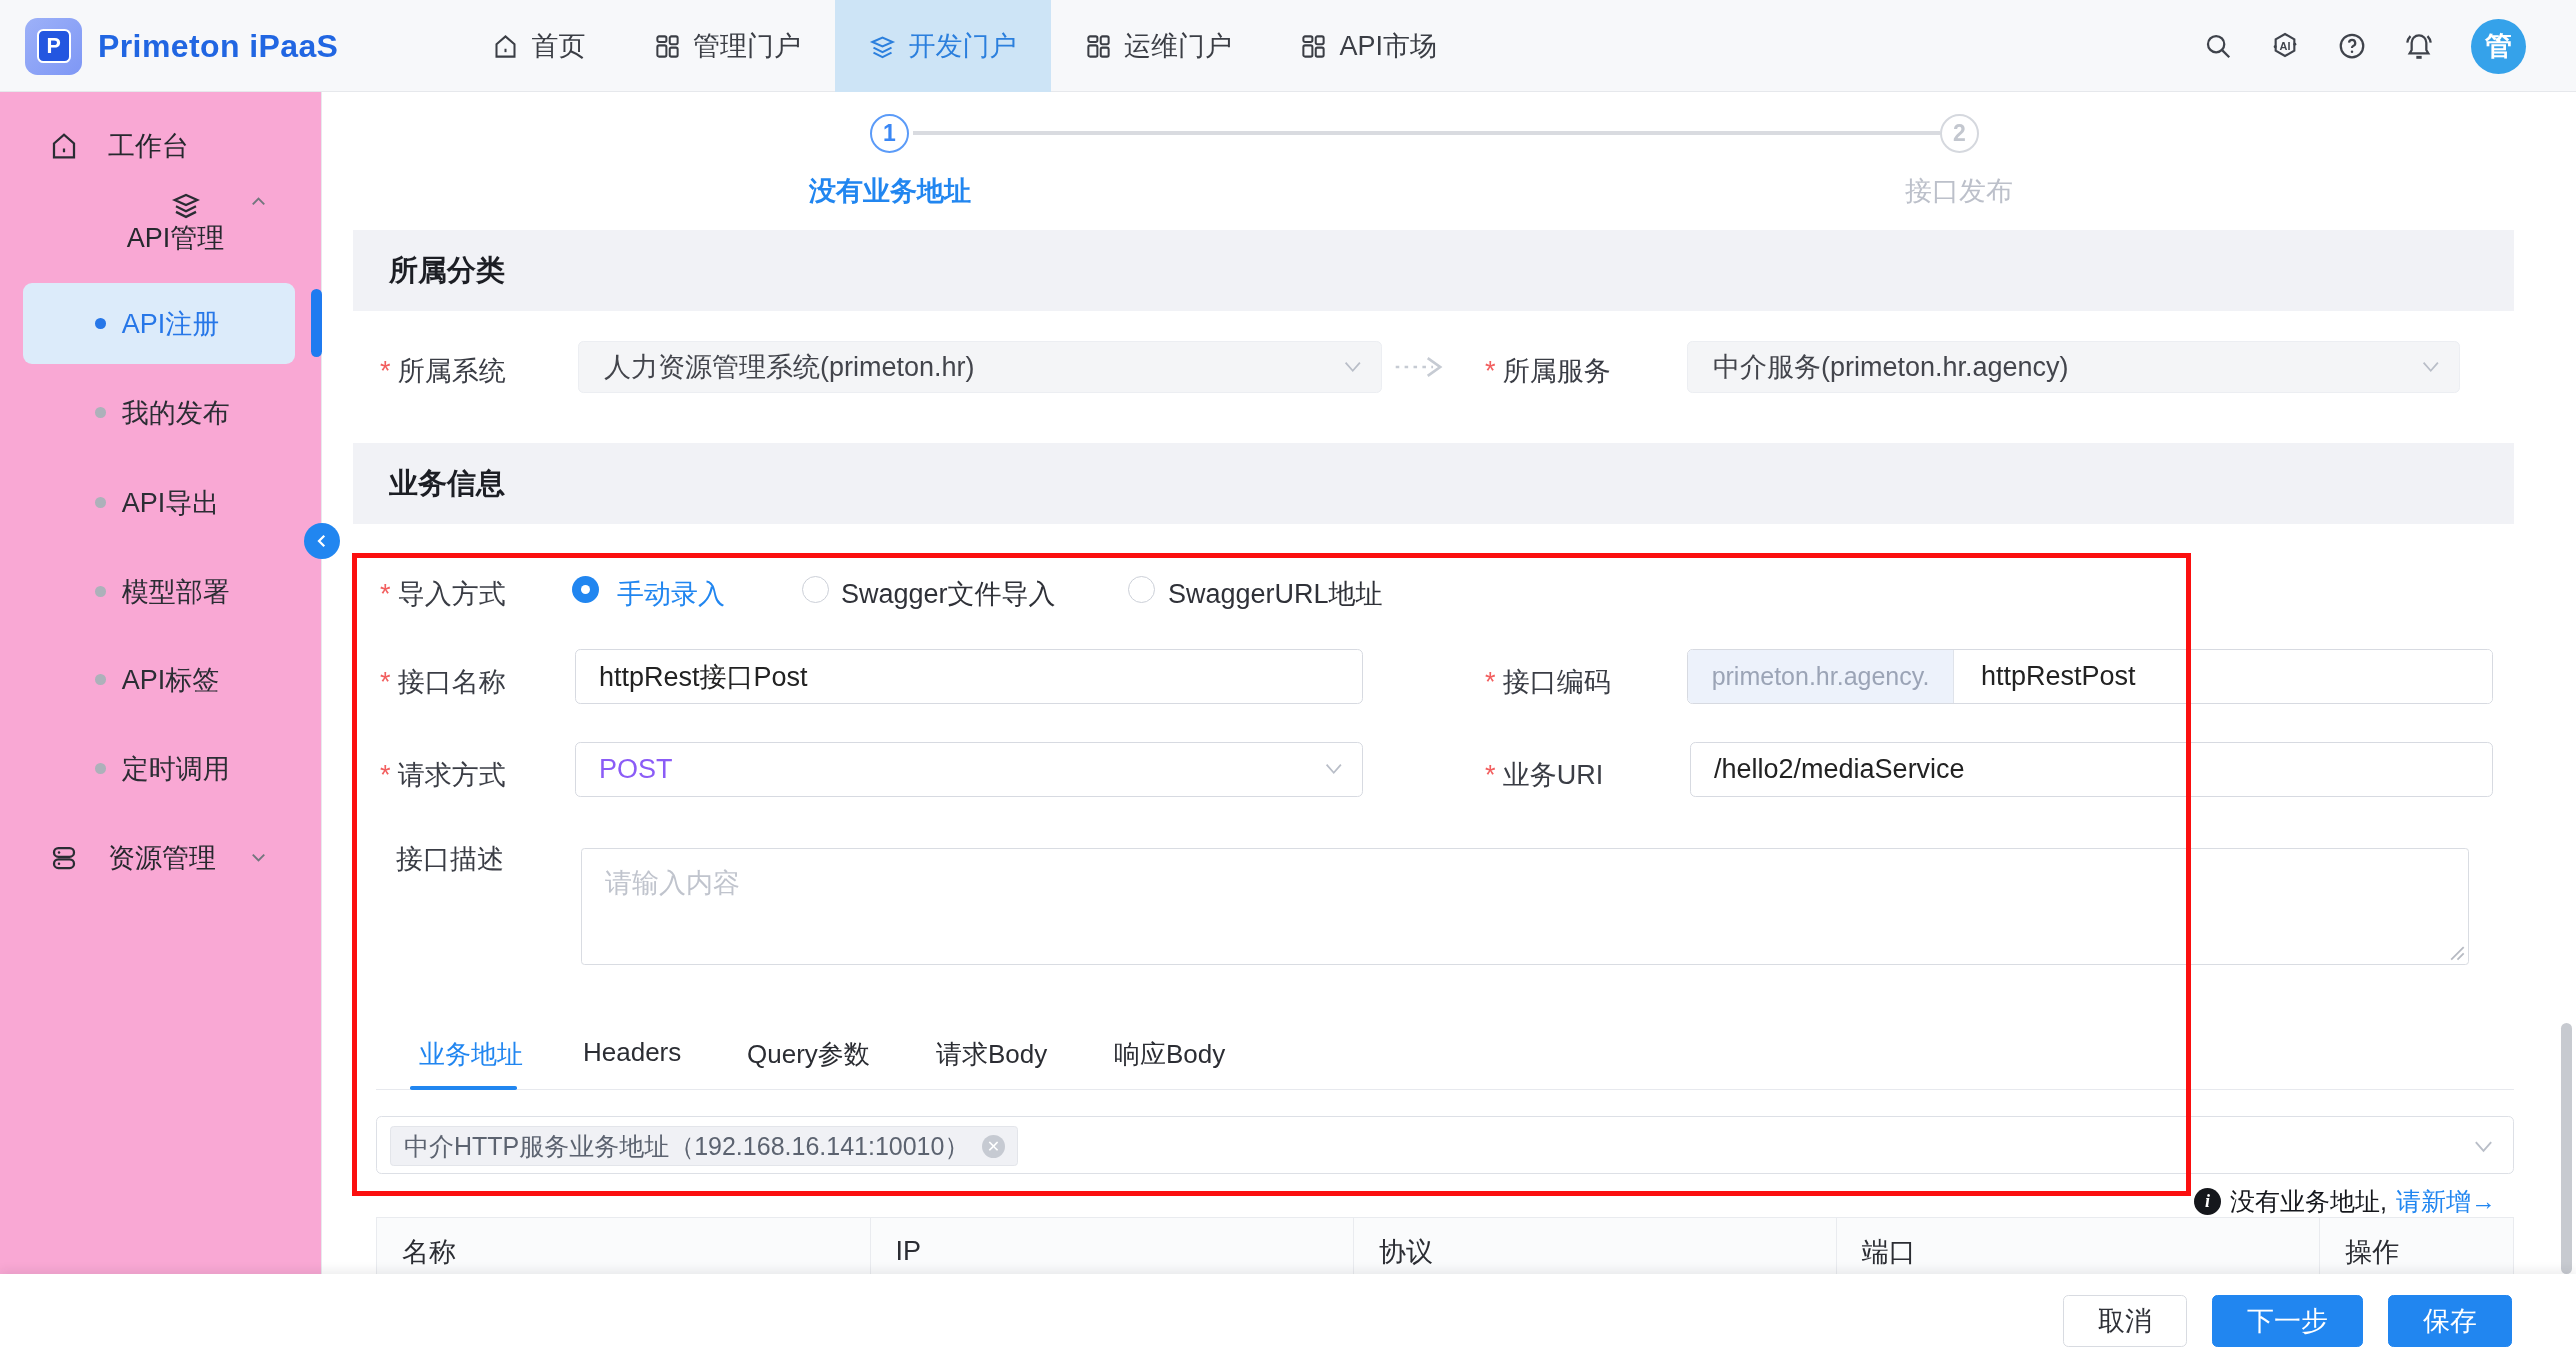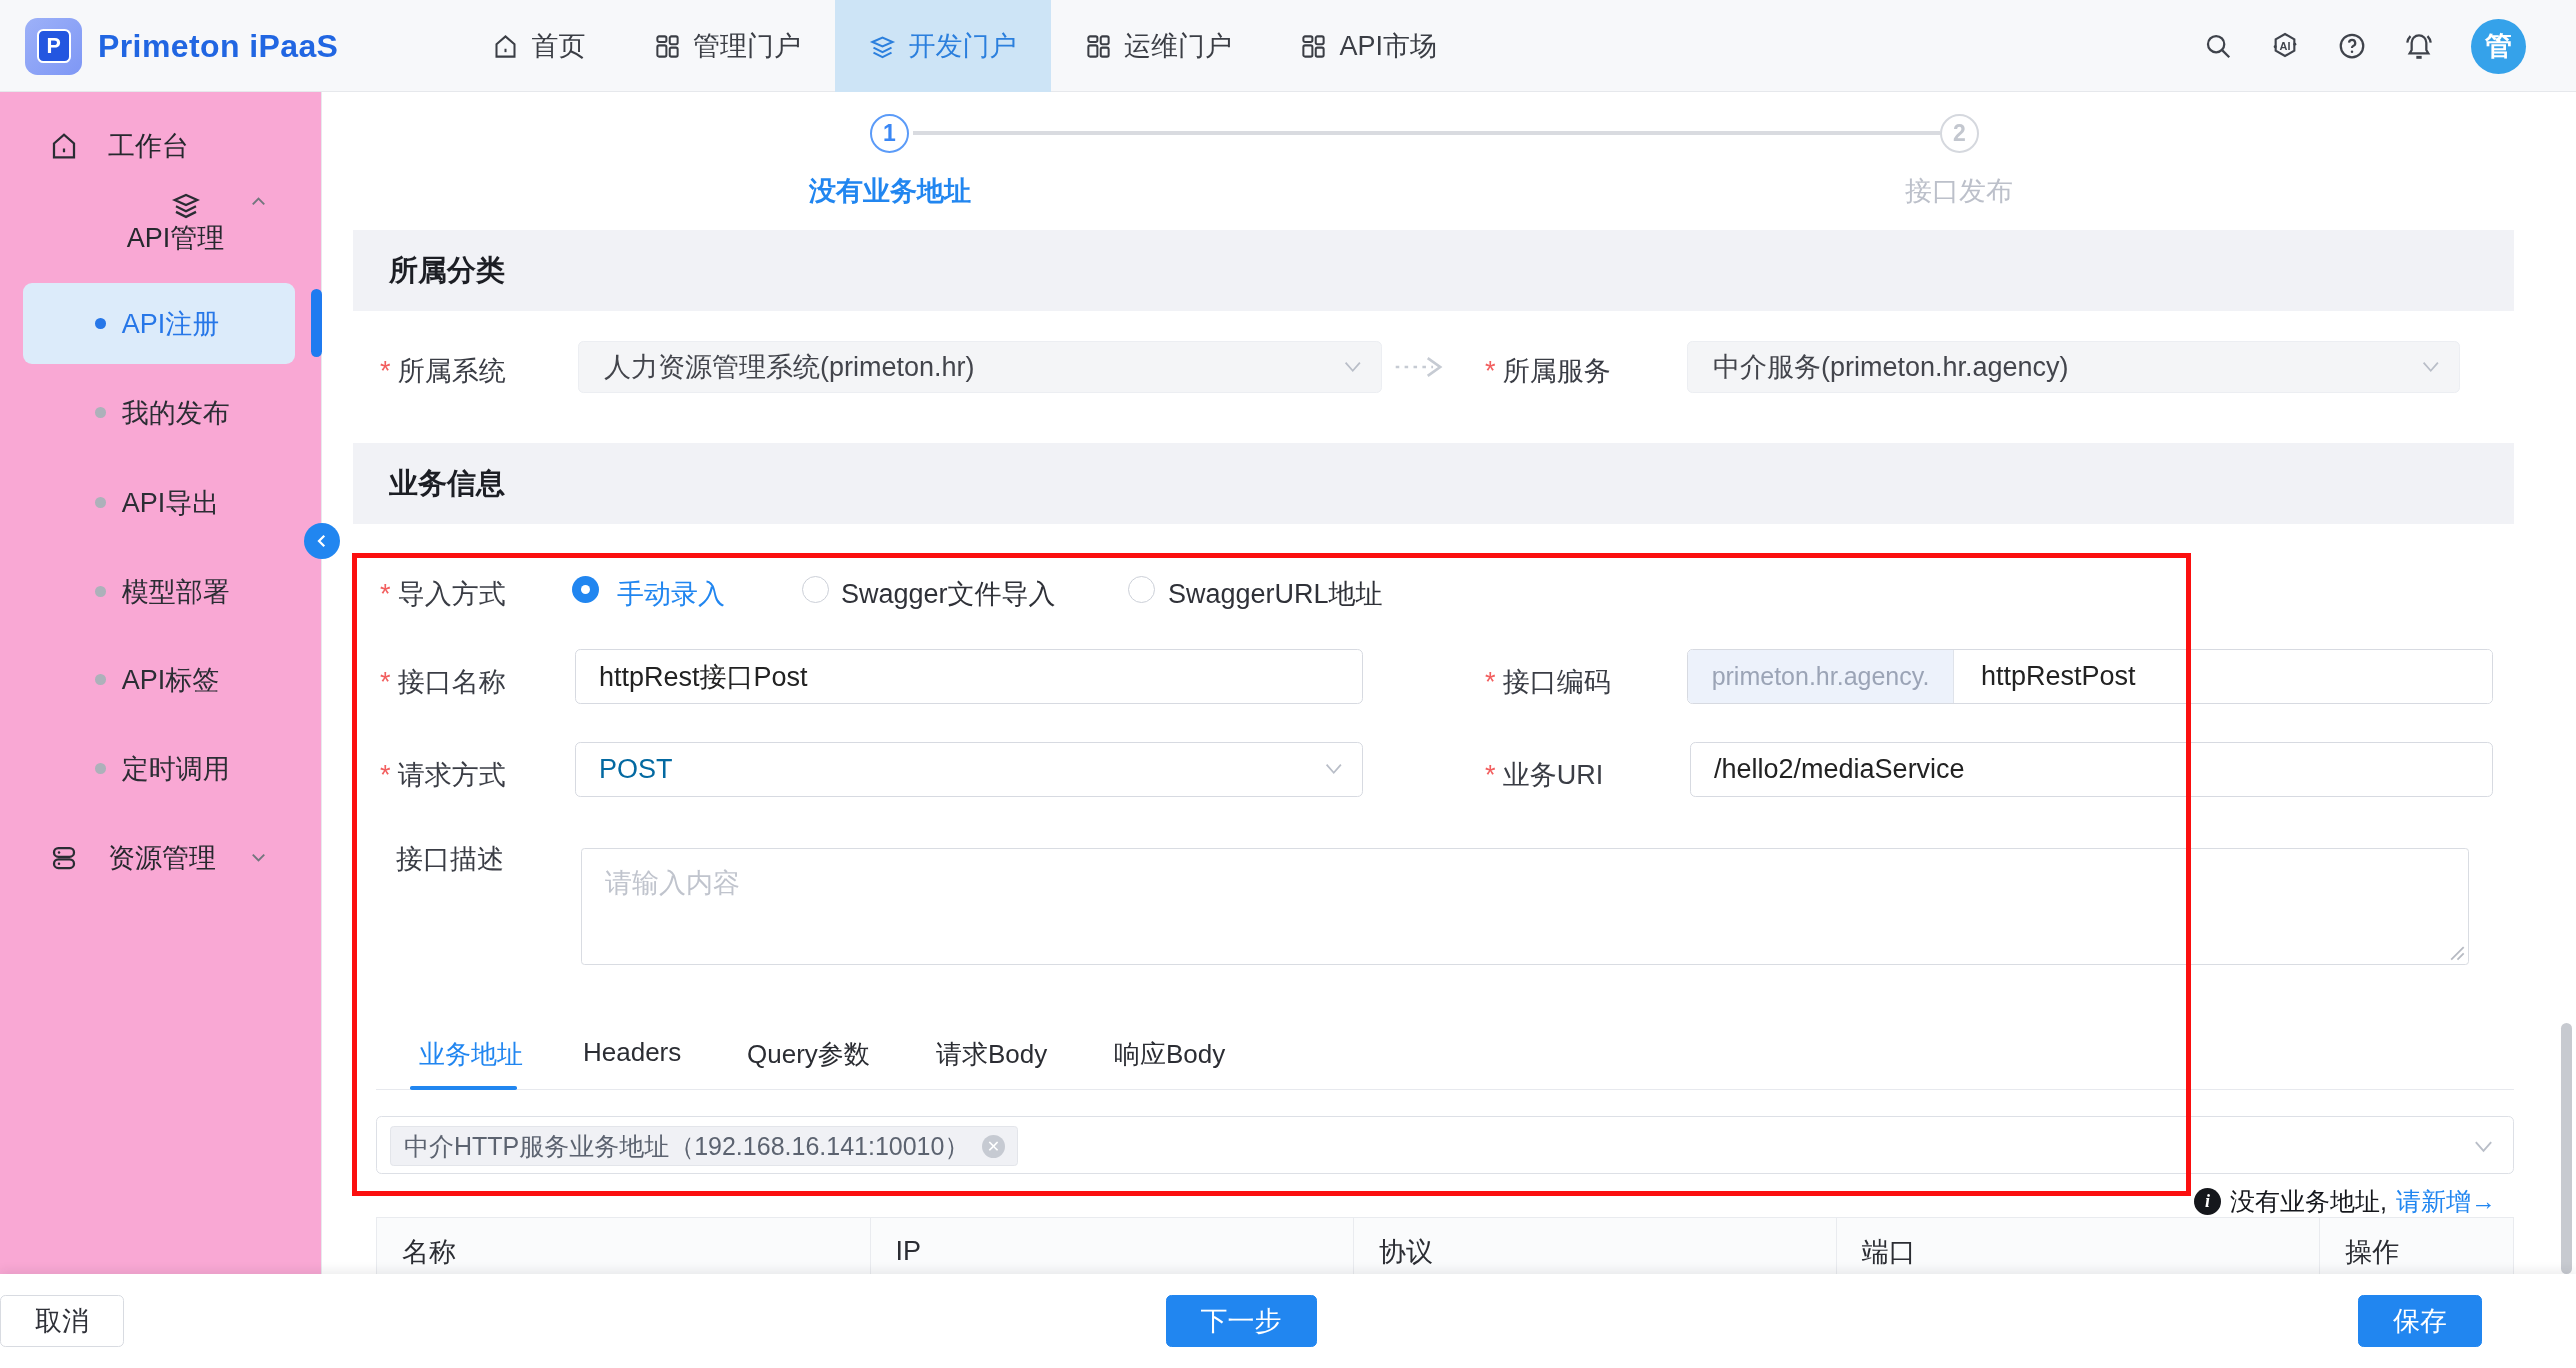--- a/index.html
+++ b/index.html
@@ -60,21 +60,21 @@
 
   .section-hd { position:absolute; left:31px; width:2161px; height:81px; background:#f1f2f6;
     display:flex; align-items:center; padding-left:36px; font-size:29px; font-weight:bold; color:#1c1e24; }
 
   .f-label { position:absolute; font-size:27px; color:#3a3d45; white-space:nowrap; }
   .req { color:#f25f5f; margin-right:7.2px; }
 
   .sel-disabled { position:absolute; height:52px; background:#f4f5f7; border:0.9px solid #eceef2; border-radius:5.4px;
     font-size:27px; color:#43454c; display:flex; align-items:center; padding-left:25px; cursor:not-allowed; }
   .sel { position:absolute; height:55px; background:#fff; border:0.9px solid #d7dae1; border-radius:5.4px;
-    font-size:27px; color:#0369a1; display:flex; align-items:center; padding-left:23px; cursor:pointer; }
+    font-size:27px; color:#8b5cf6; display:flex; align-items:center; padding-left:23px; cursor:pointer; }
   .sel-chevron { position:absolute; right:18px; color:#b9bec8; }
 
   .txt-input { position:absolute; height:55px; border:0.9px solid #d7dae1; border-radius:5.4px;
     font-size:27px; color:#222; padding-left:23px; background:#fff; outline:none;
     font-family:"Liberation Sans","DejaVu Sans",sans-serif; }
   .code-ctrl { position:absolute; height:55px; border:0.9px solid #d7dae1; border-radius:5.4px; display:flex; overflow:hidden; background:#fff; }
   .code-prefix { width:266px; background:#edf2fb; color:#9ba4b6; font-size:25px;
     display:flex; align-items:center; justify-content:center; border-right:0.9px solid #dfe3ea; }
   .code-input { border:none; outline:none; flex:1; font-size:27px; color:#222; padding-left:27px;
     font-family:"Liberation Sans","DejaVu Sans",sans-serif; }
@@ -116,21 +116,21 @@
   .tbl-th:last-child { border-right:none; }
 
   .red-box { position:absolute; left:29.5px; top:461px; width:1839px; height:643px;
     border:5.4px solid #fb0f0f; pointer-events:none; z-index:40; }
 
   .v-scroll { position:absolute; right:3.6px; top:931px; width:11.6px; height:251px; background:#c7cad0; border-radius:6.3px; }
 
   
   .footer { position:absolute; left:0; bottom:0; width:2576px; height:94px; background:#fff;
     box-shadow:0 -2.7px 10.7px rgba(31,35,41,.09); z-index:35;
-    display:flex; align-items:center; justify-content:space-between; gap:25px; padding-right:94px; }
+    display:flex; align-items:center; justify-content:flex-end; gap:25px; padding-right:64px; }
   .btn { height:52px; border-radius:5.4px; font-size:27px; display:flex; align-items:center; justify-content:center;
     cursor:pointer; padding:0 34px; }
   .btn-plain { background:#fff; border:0.9px solid #d8dbe1; color:#2f3138; }
   .btn-primary { background:#2186f0; border:0.9px solid #2186f0; color:#fff; }
 </style>
 </head>
 <body>
 
 <div class="navbar">
   <div class="brand">

